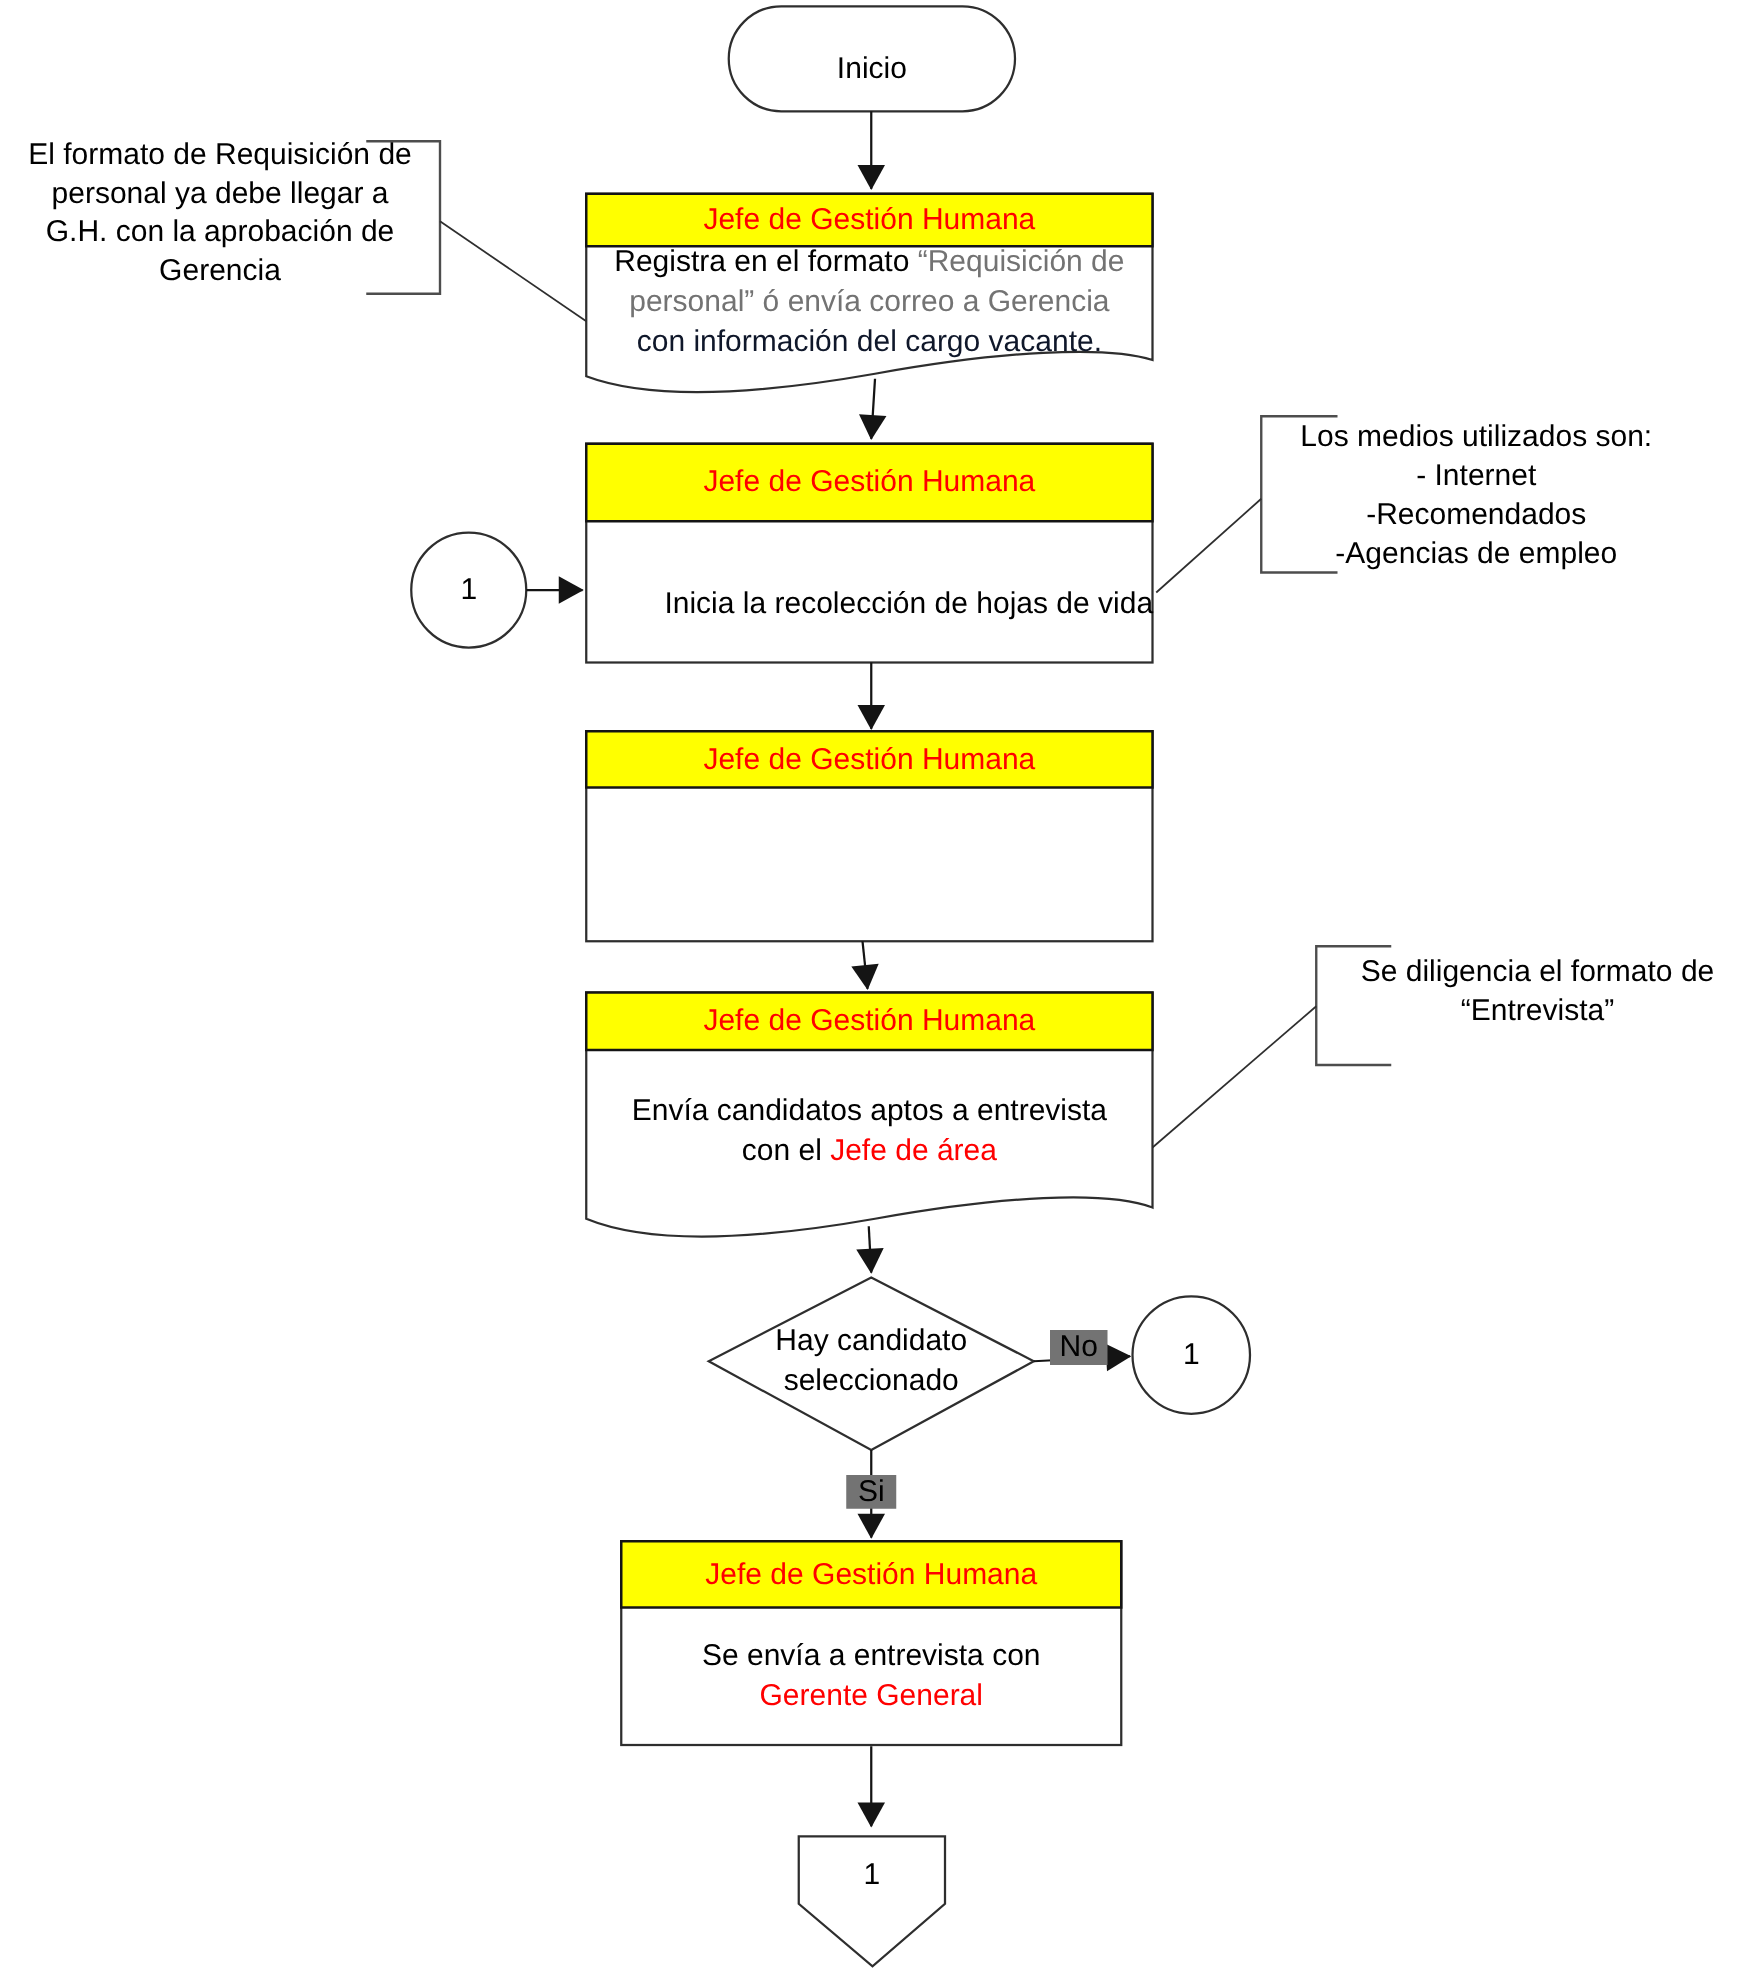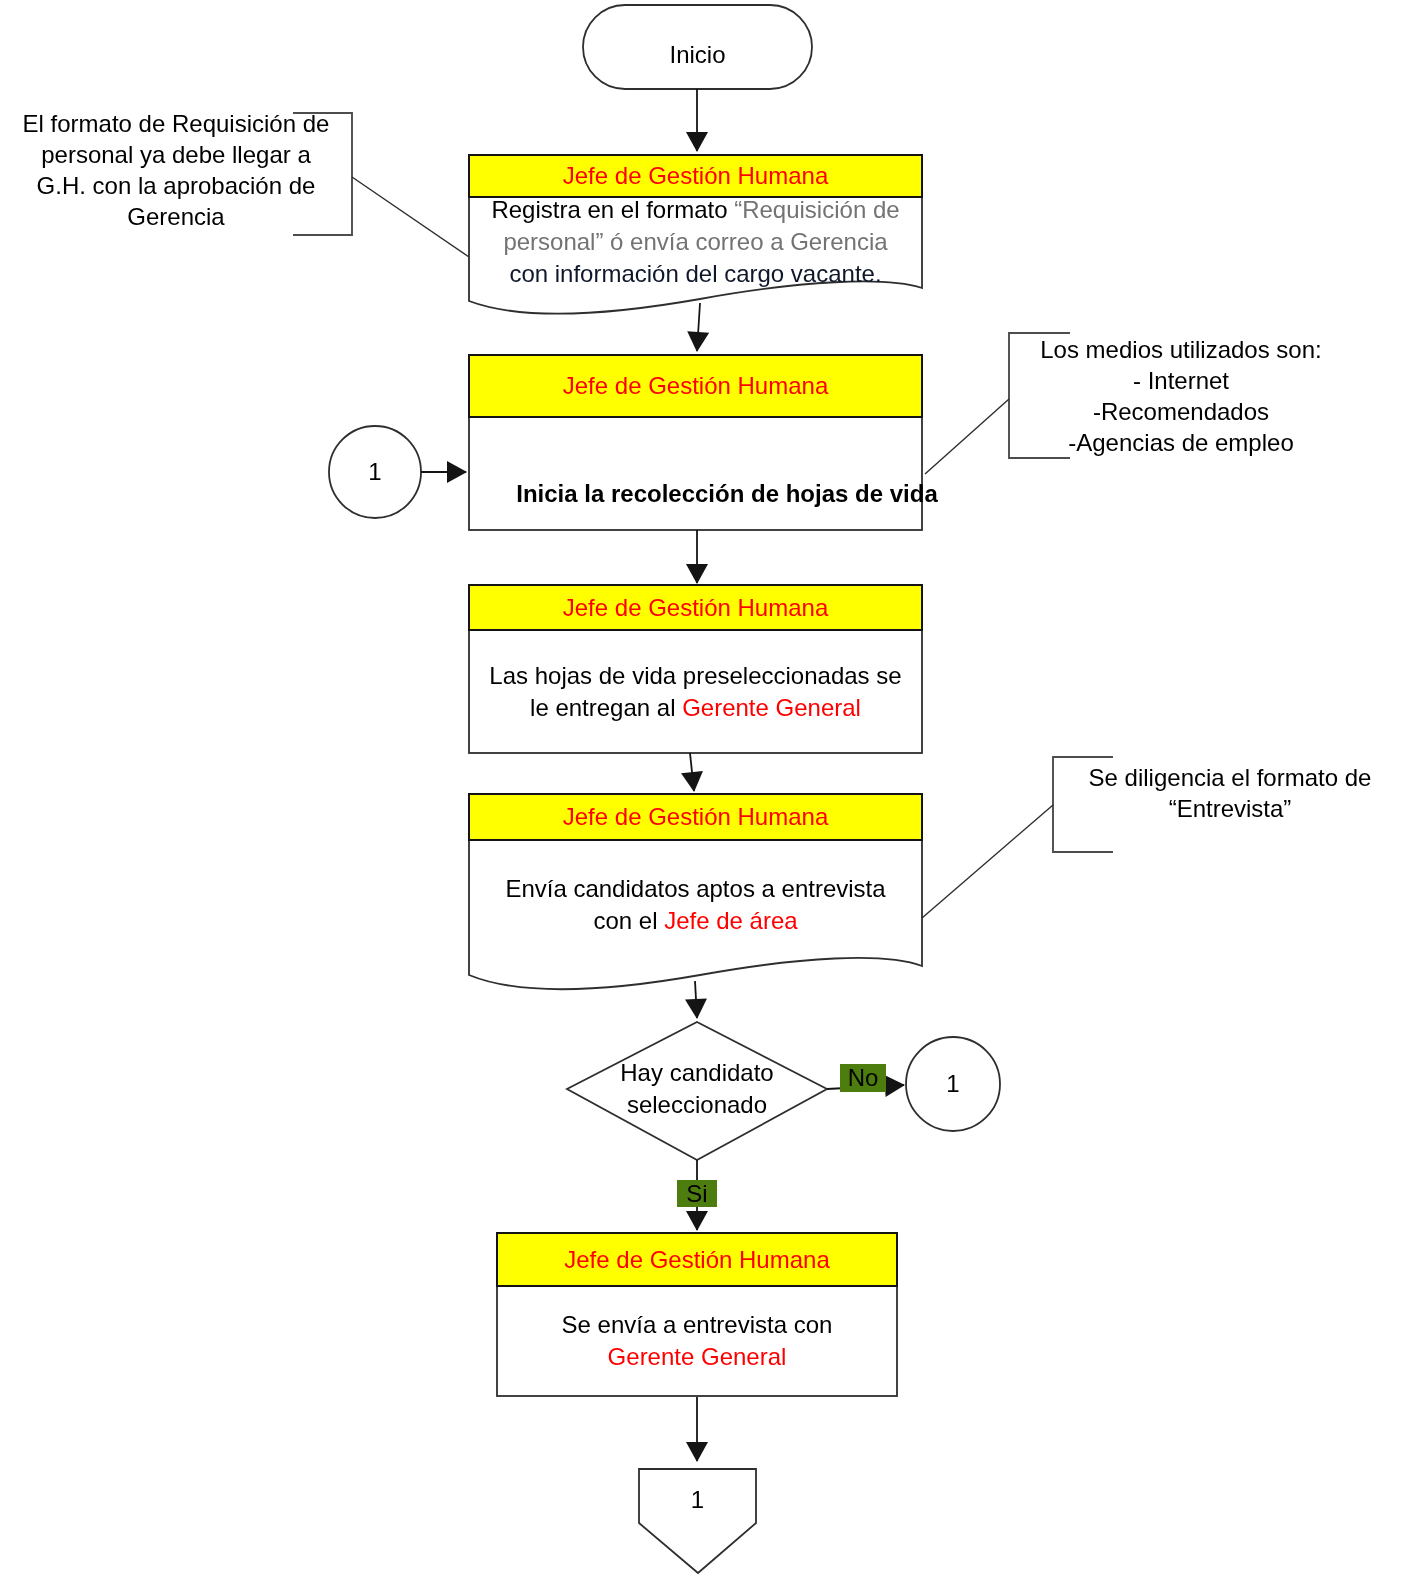--- a/index.html
+++ b/index.html
@@ -16,21 +16,21 @@
   .txt {
     position:absolute; display:flex; align-items:center; justify-content:center;
     text-align:center; font-size:24px; line-height:32px; white-space:pre-line;
   }
   .hdr { color:#ff0000; font-size:24px; }
   .annot {
     position:absolute; text-align:center; font-size:24px; line-height:31px;
   }
   .edge-label {
     position:absolute; display:flex; align-items:center; justify-content:center;
-    background:#4d7c0f; font-size:24px;
+    background:#737373; font-size:24px;
   }
   .conn-label { font-size:24px; }
 </style>
 </head>
 <body>
 
 <div class="canvas">
 
   <svg class="layer" width="1406" height="1580" viewBox="0 0 1406 1580">
     <defs>
@@ -90,27 +90,25 @@
   <div class="annot" style="left:2px; top:108px; width:348px;">El formato de Requisición de<br>personal ya debe llegar a<br>G.H. con la aprobación de<br>Gerencia</div>
   <div class="annot" style="left:1012px; top:334px; width:338px;">Los medios utilizados son:<br>- Internet<br>-Recomendados<br>-Agencias de empleo</div>
   <div class="annot" style="left:1057px; top:762px; width:346px;">Se diligencia el formato de<br>“Entrevista”</div>
 
   <div class="txt hdr" style="left:469px; top:155px; width:453px; height:42px;">Jefe de Gestión Humana</div>
   <div class="txt" style="left:474px; top:193px; width:443px; height:98px;"><span><span style="color: rgb(0, 0, 0);">Registra en el formato </span><span style="color: #737373;">“Requisición de
 personal” ó envía correo a Gerencia
 </span><span style="color: #0f172a;">con información del cargo vacante.</span></span></div>
 
   <div class="txt hdr" style="left:469px; top:355px; width:453px; height:62px;">Jefe de Gestión Humana</div>
-  <div class="txt" style="left:469px; top:439px; width:516px; height:110px;font-weight:bold;"><span><span style="color: rgb(0, 0, 0);">Inicia la recolección de hojas de vida</span></span></div>
+  <div class="txt" style="left:469px; top:428px; width:516px; height:110px;"><span><span style="color: rgb(0, 0, 0);">Inicia la recolección de hojas de vida</span></span></div>
 
   <div class="txt conn-label" style="left:329px; top:426px; width:92px; height:92px;">1</div>
 
   <div class="txt hdr" style="left:469px; top:585px; width:453px; height:45px;">Jefe de Gestión Humana</div>
-  <div class="txt" style="left:469px; top:630px; width:453px; height:123px;"><span><span style="color: rgb(0, 0, 0);">Las hojas de vida preseleccionadas se
-le entregan al </span><span style="color: rgb(255, 0, 0);">Gerente General</span></span></div>
 
   <div class="txt hdr" style="left:469px; top:794px; width:453px; height:46px;">Jefe de Gestión Humana</div>
   <div class="txt" style="left:469px; top:840px; width:453px; height:130px;align-items:center;"><span><span style="color: rgb(0, 0, 0);">Envía candidatos aptos a entrevista
 con el </span><span style="color: rgb(255, 0, 0);">Jefe de área</span></span></div>
 
   <div class="txt" style="left:565px; top:1052px; width:264px; height:74px;">Hay candidato<br>seleccionado</div>
   <div class="edge-label" style="left:840px; top:1064px; width:46px; height:28px;">No</div>
   <div class="edge-label" style="left:677px; top:1180px; width:40px; height:27px;">Si</div>
 
   <div class="txt conn-label" style="left:906px; top:1037px; width:94px; height:94px;">1</div>

